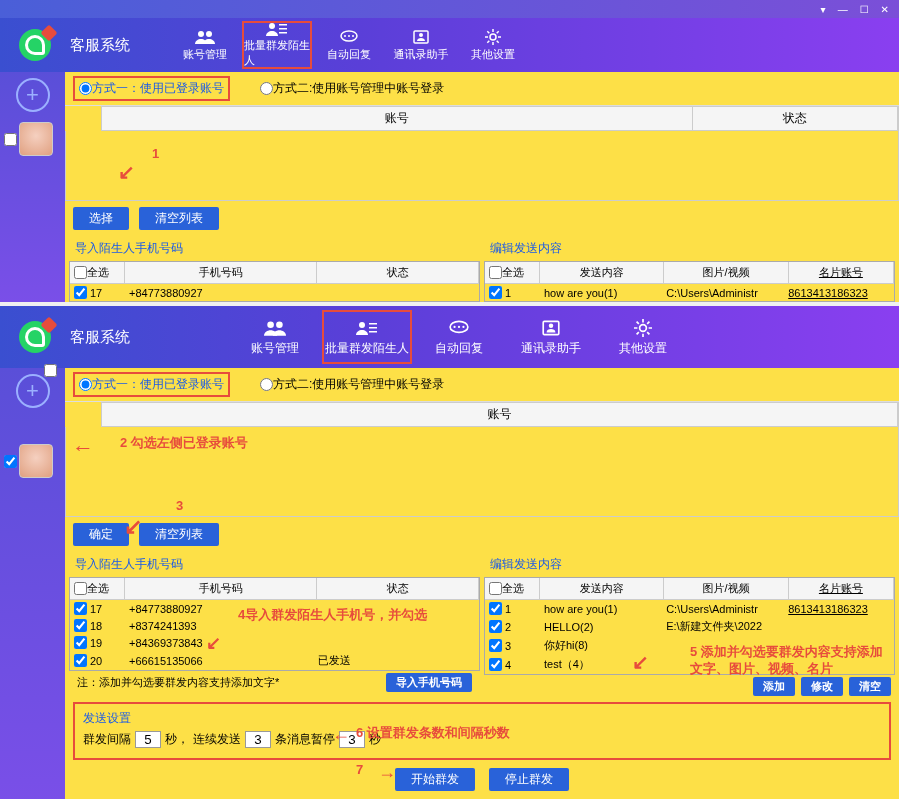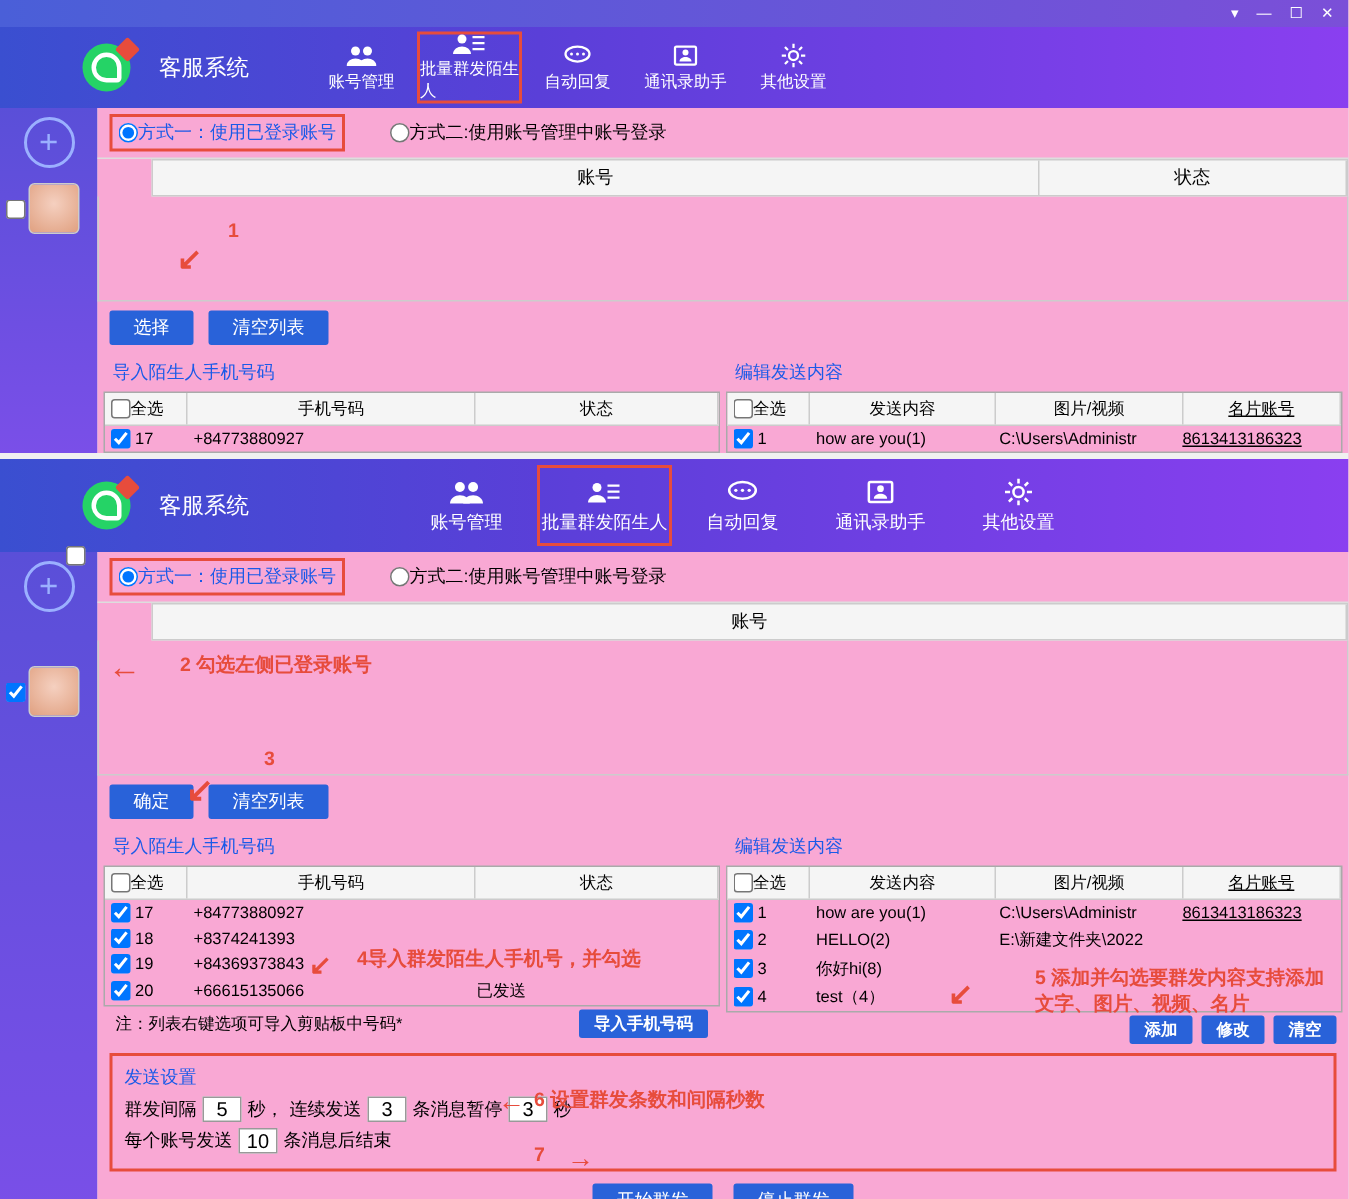--- a/index.html
+++ b/index.html
@@ -1,35 +1,35 @@
 <!DOCTYPE html>
 <html><head>
 <meta charset="utf-8">
 <style>
 * { box-sizing: border-box; margin: 0; padding: 0; }
 body { font-family: "Microsoft YaHei", Arial, sans-serif; font-size: 12px; background: #f0f0f0; width: 899px; }
 .titlebar { height: 18px; background: linear-gradient(90deg, #4a5fd8, #7b4fd8); display: flex; justify-content: flex-end; align-items: center; padding: 0 4px; }
 .titlebar span { color: #fff; margin: 0 6px; cursor: pointer; font-size: 10px; }
-.header { height: 54px; background: linear-gradient(90deg, #3a4fd0 0%, #5a3fd8 40%, #8a3ff0 100%); display: flex; align-items: center; color: #fff; padding-left: 36px; }
+.header { height: 54px; background: linear-gradient(90deg, #3a4fd0 0%, #5a3fd8 40%, #8a3ff0 100%); display: flex; align-items: center; color: #fff; }
 .logo-area { width: 70px; display: flex; align-items: center; justify-content: center; }
 .logo { width: 32px; height: 32px; background: #25d366; border-radius: 50%; position: relative; }
 .logo::after { content: ""; position: absolute; top: 6px; left: 6px; width: 14px; height: 14px; border: 3px solid #fff; border-radius: 50%; border-bottom-right-radius: 3px; }
 .logo-pin { position: absolute; top: -2px; right: -4px; width: 12px; height: 12px; background: #e74c3c; border-radius: 2px; transform: rotate(45deg); }
 .app-title { font-size: 15px; margin-right: 40px; }
 .nav { display: flex; gap: 2px; }
 .nav-item { width: 70px; height: 48px; display: flex; flex-direction: column; align-items: center; justify-content: center; cursor: pointer; font-size: 11px; }
 .nav-item.active { border: 2px solid #e74c3c; }
 .nav-icon { width: 22px; height: 16px; margin-bottom: 2px; display: flex; align-items: center; justify-content: center; }
 .main-wrap { display: flex; }
 .sidebar { width: 65px; background: linear-gradient(180deg, #5a4fd8, #7a4fe8); min-height: 200px; display: flex; flex-direction: column; align-items: center; padding-top: 6px; }
 .add-btn { width: 34px; height: 34px; border: 2px solid #9bb0ff; border-radius: 50%; display: flex; align-items: center; justify-content: center; color: #9bb0ff; font-size: 22px; margin-bottom: 8px; cursor: pointer; }
 .avatar-row { display: flex; align-items: center; width: 100%; padding: 2px 4px; }
 .chk-side { margin-right: 2px; }
 .avatar { width: 34px; height: 34px; border-radius: 4px; background: radial-gradient(circle at 50% 40%, #f5d0c0, #e0a080); border: 1px solid #ccc; }
-.content { flex: 1; background: #f9a8d4; }
+.content { flex: 1; background: #fde047; }
 .mode-bar { padding: 4px 8px; border-bottom: 1px solid #ddd; display: flex; align-items: center; gap: 30px; font-size: 12px; }
 .mode-opt { display: inline-flex; align-items: center; }
 .mode-active { color: #1a5ae8; border: 2px solid #e74c3c; padding: 2px 4px; }
 .tbl-head { display: flex; background: #f5f5f5; border: 1px solid #ccc; margin-left: 36px; }
 .tbl-head > div { padding: 3px 6px; border-right: 1px solid #ccc; text-align: center; font-size: 12px; }
 .col-acc { flex: 3; }
 .col-stat { flex: 1; }
 .empty-area { height: 70px; border: 1px solid #ccc; border-top: none; }
 .btn-row { padding: 6px 8px; display: flex; gap: 10px; align-items: center; }
 .blue-btn { background: #2962d9; color: #fff; border: none; padding: 3px 16px; font-size: 12px; cursor: pointer; border-radius: 2px; }
@@ -348,21 +348,21 @@
           <div class="panel-row">
                 <div class="pcol-chk">
                   <input type="checkbox" checked="" style=""> 
                   <span>20</span>
                 </div>
                 <div class="pcol-phone">+66615135066</div>
                 <div class="pcol-status">已发送</div>
               </div>
         </div>
         <div style="display:flex; justify-content:space-between; align-items:center;">
-          <div class="note-text">注：列表右键选项可导入剪贴板中号码*</div>
+          <div class="note-text">注：添加并勾选要群发内容支持添加文字*</div>
           <div class="import-btn-wrap">
                 <button class="small-blue-btn">导入手机号码</button>
               </div>
         </div>
       </div>
       <div class="panel">
         <div class="panel-title">编辑发送内容</div>
         <div class="panel-tbl">
           <div class="panel-tbl-head">
             <div class="pcol-chk">
@@ -422,39 +422,34 @@
       <div class="ss-row">
         <span>群发间隔</span>
         <input value="5" style="">
         <span>秒，</span>
         <span>连续发送</span>
         <input value="3" style="">
         <span>条消息暂停</span>
         <input value="3" style="">
         <span>秒</span>
       </div>
-      <div class="ss-row">
-        <span>每个账号发送</span>
-        <input value="10" style="">
-        <span>条消息后结束</span>
-      </div>
     </div>
     <div class="bottom-btns">
       <button class="blue-btn">开始群发</button>
       <button class="blue-btn">停止群发</button>
     </div>
 
   </div>
 </div>
 
 <div class="ann" style="top:126px; left:72px; font-size:22px;">←</div>
 <div class="ann" style="top:128px; left:120px;">2 勾选左侧已登录账号</div>
 <div class="ann" style="top:192px; left:176px;">3</div>
 <div class="ann" style="top:208px; left:124px; font-size:22px;">↙</div>
-<div class="ann" style="top:324px; left:238px;">4导入群发陌生人手机号，并勾选</div>
+<div class="ann" style="top:300px; left:238px;">4导入群发陌生人手机号，并勾选</div>
 <div class="ann" style="top:326px; left:206px; font-size:18px;">↙</div>
 <div class="ann" style="top:338px; left:690px; width:200px; line-height:1.3;">5 添加并勾选要群发内容支持添加文字、图片、视频、名片</div>
 <div class="ann" style="top:344px; left:632px; font-size:20px;">↙</div>
 <div class="ann" style="top:418px; left:356px;">6 设置群发条数和间隔秒数</div>
 <div class="ann" style="top:418px; left:332px; font-size:18px;">←</div>
 <div class="ann" style="top:456px; left:356px;">7</div>
 <div class="ann" style="top:456px; left:378px; font-size:18px;">→</div>
 </div>
 
 </body></html>

